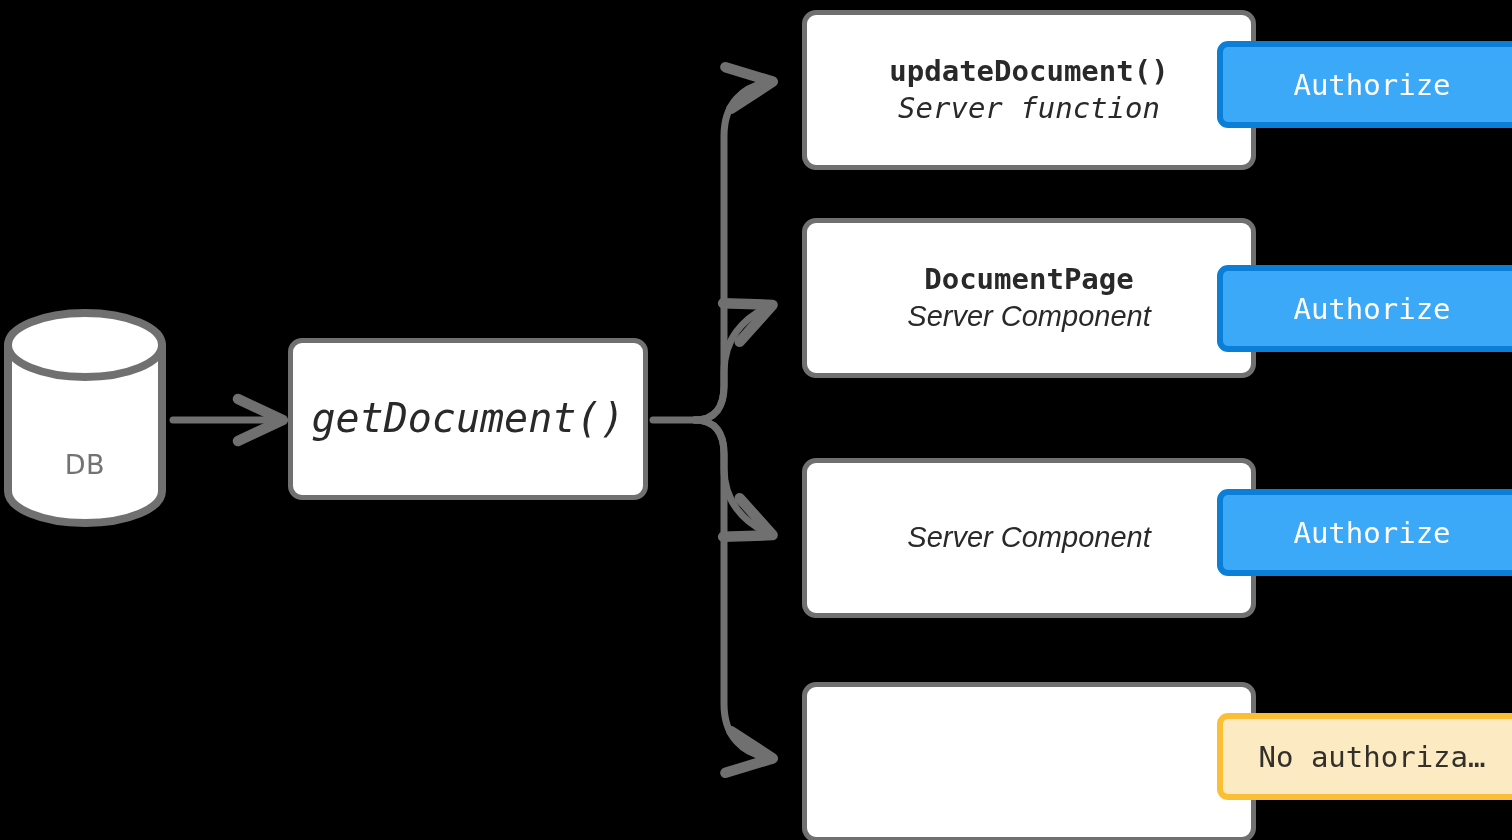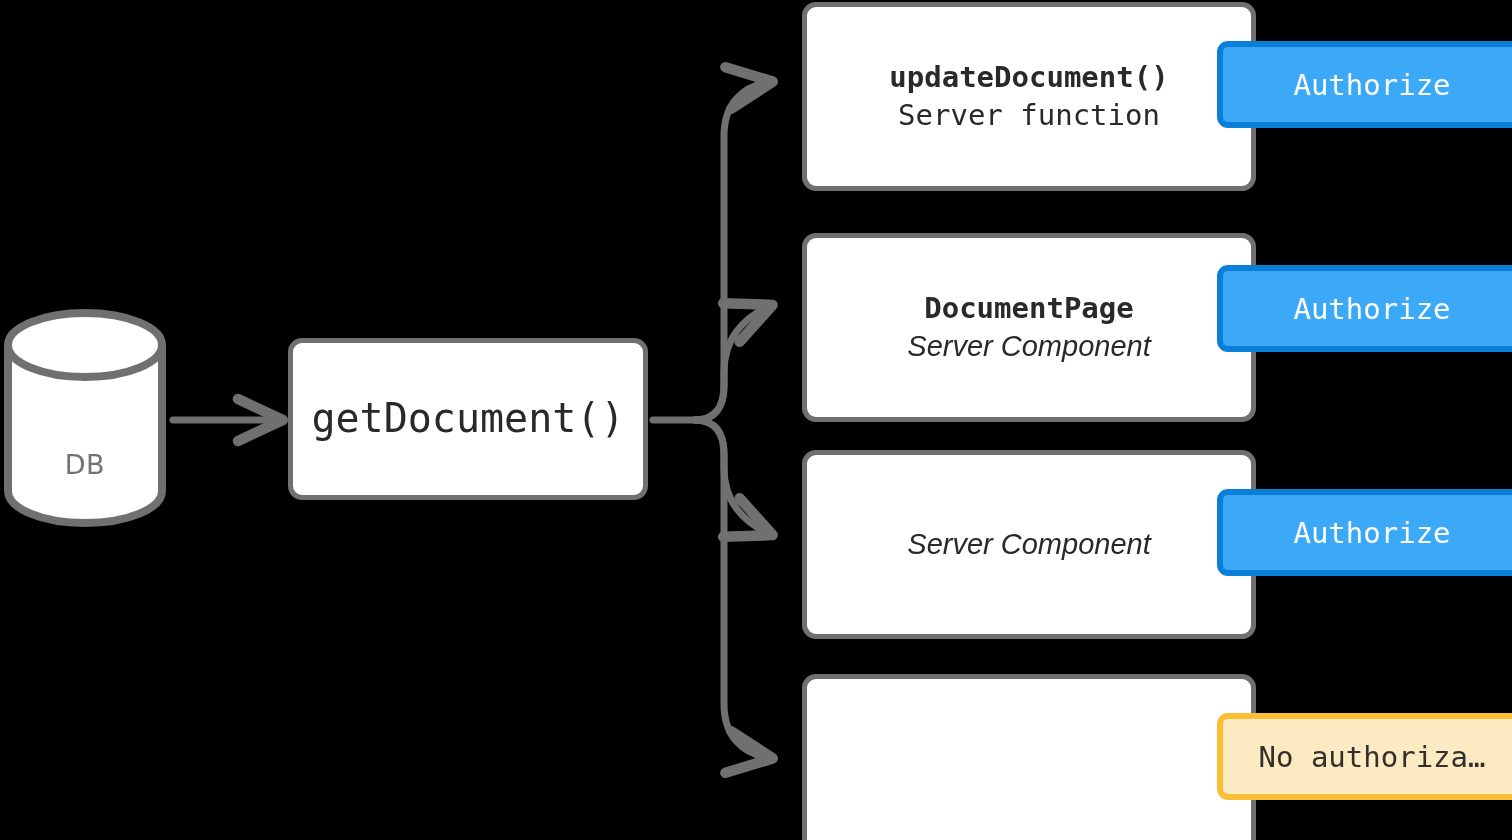--- a/index.html
+++ b/index.html
@@ -65,44 +65,45 @@
     flex-direction: column;
     align-items: center;
     justify-content: center;
     text-align: center;
     color: #292929;
     line-height: 1.28;
   }
   .box-line1 { white-space: nowrap; }
   .box-line2 { white-space: nowrap; }
 
-  .mono      { font-family: "DejaVu Sans Mono", monospace; }
+  .mono      { font-family: "DejaVu Sans Mono", monospace; font-style: italic; }
   .mono-b    { font-family: "DejaVu Sans Mono", monospace; font-weight: bold; }
   .mono-i    { font-family: Liberation Sans, sans-serif; font-style: italic; }
 
   
   #box-get-document {
     left: 288px;
     top: 338px;
     width: 360px;
     height: 162px;
     font-size: 40px;
   }
 
   
   .box-right {
     left: 802px;
     width: 454px;
-    height: 189px;
+    height: 160px;
+    margin-top: 8px;
   }
   .box-right .box-line1 { font-size: 29px; }
   .box-right .box-line2 { font-size: 29px; }
 
   #box-update-document   { top: 2px;   }
-  #box-document-page     { top: 233px; }
+  #box-document-page     { top: 210px; }
   #box-admin-document    { top: 450px; }
   #box-create-pdfs       { top: 674px; }
 
   
   .badge {
     position: absolute;
     left: 1217px;
     width: 310px;
     height: 87px;
     box-sizing: border-box;

